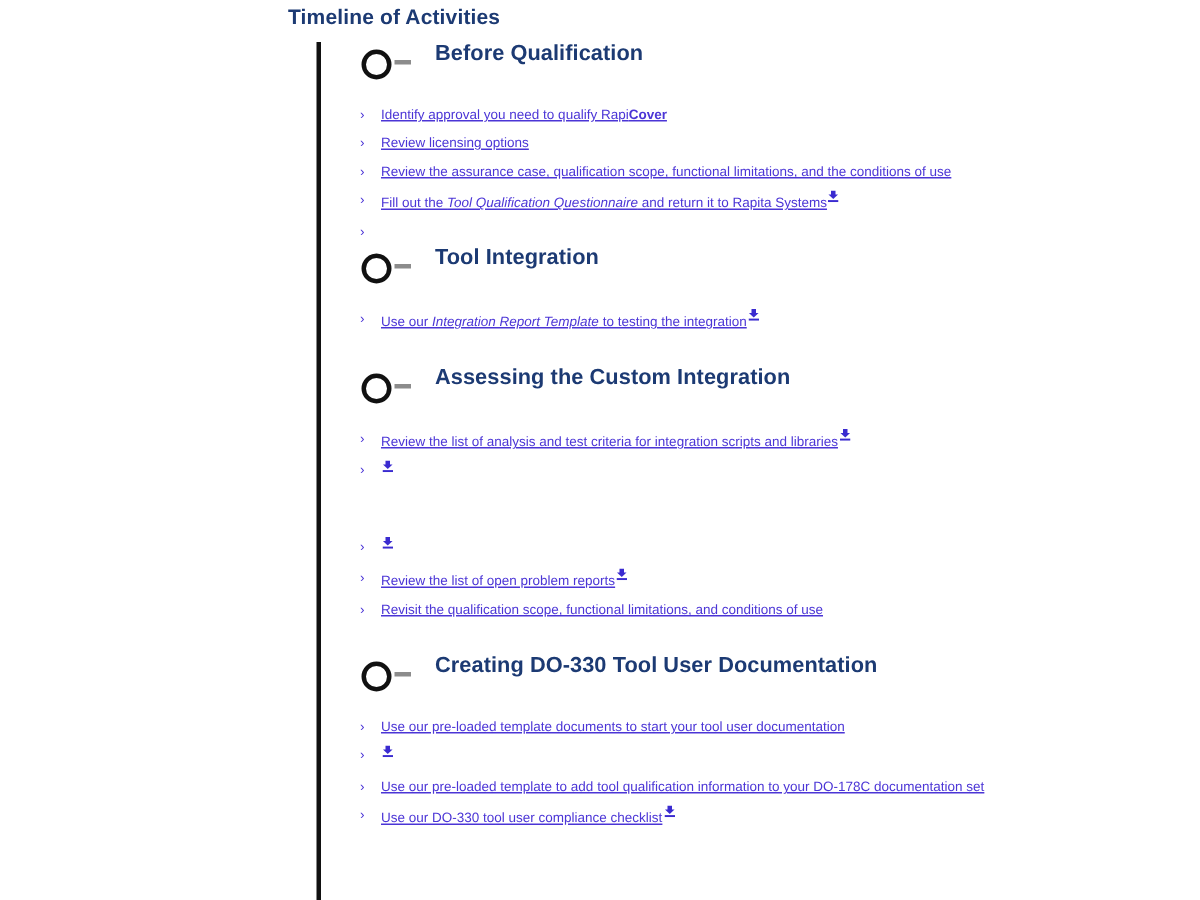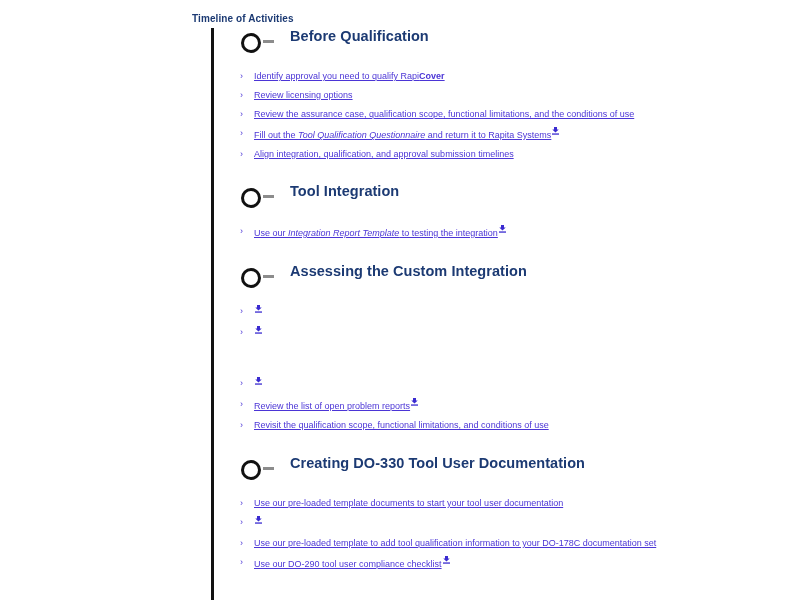--- a/index.html
+++ b/index.html
@@ -20,22 +20,22 @@
     position: relative;
     width: 800px;
     height: 600px;
     box-sizing: border-box;
   }
 
   
   .page-title {
     position: absolute;
     left: 192px;
-    top: 13px;
-    font-size: 10px;
+    top: 3px;
+    font-size: 14px;
     font-weight: bold;
     color: #1c3a73;
     letter-spacing: 0.1px;
     white-space: nowrap;
   }
 
   
   .timeline {
     position: absolute;
     left: 192px;
@@ -165,21 +165,21 @@
           <div style="height: 14px;"></div>
           <ul class="items">
             <li class="item"><span class="chev">›</span><span class="item-link"><span>Identify approval you need to qualify Rapi</span><span class="bd">Cover</span></span></li>
             <li class="item"><span class="chev">›</span><span class="item-link"><span>Review licensing options</span></span></li>
             <li class="item"><span class="chev">›</span><span class="item-link"><span>Review the assurance case, qualification scope, functional limitations, and the conditions of use</span></span></li>
             <li class="item"><span class="chev">›</span><span class="item-link"><span>Fill out the </span><span class="it">Tool Qualification Questionnaire</span><span> and return it to Rapita Systems</span></span><span class="dl-icon"><svg width="7" height="8" viewBox="0 0 7 8">
                   <rect x="2" y="0" width="3" height="3" fill="#3a2bd0"></rect>
                   <polygon points="0.3,2.6 6.7,2.6 3.5,5.6" fill="#3a2bd0"></polygon>
                   <rect x="0" y="6.4" width="7" height="1.3" fill="#3a2bd0"></rect>
                 </svg></span></li>
-            <li class="item"><span class="chev">›</span><span class="item-link"><span>Align integration, qualification, and approval submission timelines</span></span></li>
+            <li class="item"><span class="chev">›</span></li>
           </ul>
           <div style="height: 16px;"></div>
         </div>
         <div class="section">
           <div class="section-head">
             <div class="marker"></div>
             <div class="connector"></div>
             <div class="section-title">Tool Integration</div>
           </div>
           <div style="height: 14px;"></div>
@@ -193,21 +193,21 @@
           <div style="height: 17px;"></div>
         </div>
         <div class="section">
           <div class="section-head">
             <div class="marker"></div>
             <div class="connector"></div>
             <div class="section-title">Assessing the Custom Integration</div>
           </div>
           <div style="height: 14px;"></div>
           <ul class="items">
-            <li class="item"><span class="chev">›</span><span class="dl-icon"><svg width="7" height="8" viewBox="0 0 7 8">
+            <li class="item"><span class="chev">›</span><span class="item-link"><span>Review the list of analysis and test criteria for integration scripts and libraries</span></span><span class="dl-icon"><svg width="7" height="8" viewBox="0 0 7 8">
                   <rect x="2" y="0" width="3" height="3" fill="#3a2bd0"></rect>
                   <polygon points="0.3,2.6 6.7,2.6 3.5,5.6" fill="#3a2bd0"></polygon>
                   <rect x="0" y="6.4" width="7" height="1.3" fill="#3a2bd0"></rect>
                 </svg></span></li>
             <li class="item"><span class="chev">›</span><span class="dl-icon"><svg width="7" height="8" viewBox="0 0 7 8">
                   <rect x="2" y="0" width="3" height="3" fill="#3a2bd0"></rect>
                   <polygon points="0.3,2.6 6.7,2.6 3.5,5.6" fill="#3a2bd0"></polygon>
                   <rect x="0" y="6.4" width="7" height="1.3" fill="#3a2bd0"></rect>
                 </svg></span></li>
           </ul>
@@ -238,21 +238,21 @@
           </div>
           <div style="height: 14px;"></div>
           <ul class="items">
             <li class="item"><span class="chev">›</span><span class="item-link"><span>Use our pre-loaded template documents to start your tool user documentation</span></span></li>
             <li class="item"><span class="chev">›</span><span class="dl-icon"><svg width="7" height="8" viewBox="0 0 7 8">
                   <rect x="2" y="0" width="3" height="3" fill="#3a2bd0"></rect>
                   <polygon points="0.3,2.6 6.7,2.6 3.5,5.6" fill="#3a2bd0"></polygon>
                   <rect x="0" y="6.4" width="7" height="1.3" fill="#3a2bd0"></rect>
                 </svg></span></li>
             <li class="item"><span class="chev">›</span><span class="item-link"><span>Use our pre-loaded template to add tool qualification information to your DO-178C documentation set</span></span></li>
-            <li class="item"><span class="chev">›</span><span class="item-link"><span>Use our DO-290 tool user compliance checklist</span></span><span class="dl-icon"><svg width="7" height="8" viewBox="0 0 7 8">
+            <li class="item"><span class="chev">›</span><span class="item-link"><span>Use our DO-330 tool user compliance checklist</span></span><span class="dl-icon"><svg width="7" height="8" viewBox="0 0 7 8">
                   <rect x="2" y="0" width="3" height="3" fill="#3a2bd0"></rect>
                   <polygon points="0.3,2.6 6.7,2.6 3.5,5.6" fill="#3a2bd0"></polygon>
                   <rect x="0" y="6.4" width="7" height="1.3" fill="#3a2bd0"></rect>
                 </svg></span></li>
           </ul>
         </div>
       </div>
   </div>
 
 </div>

